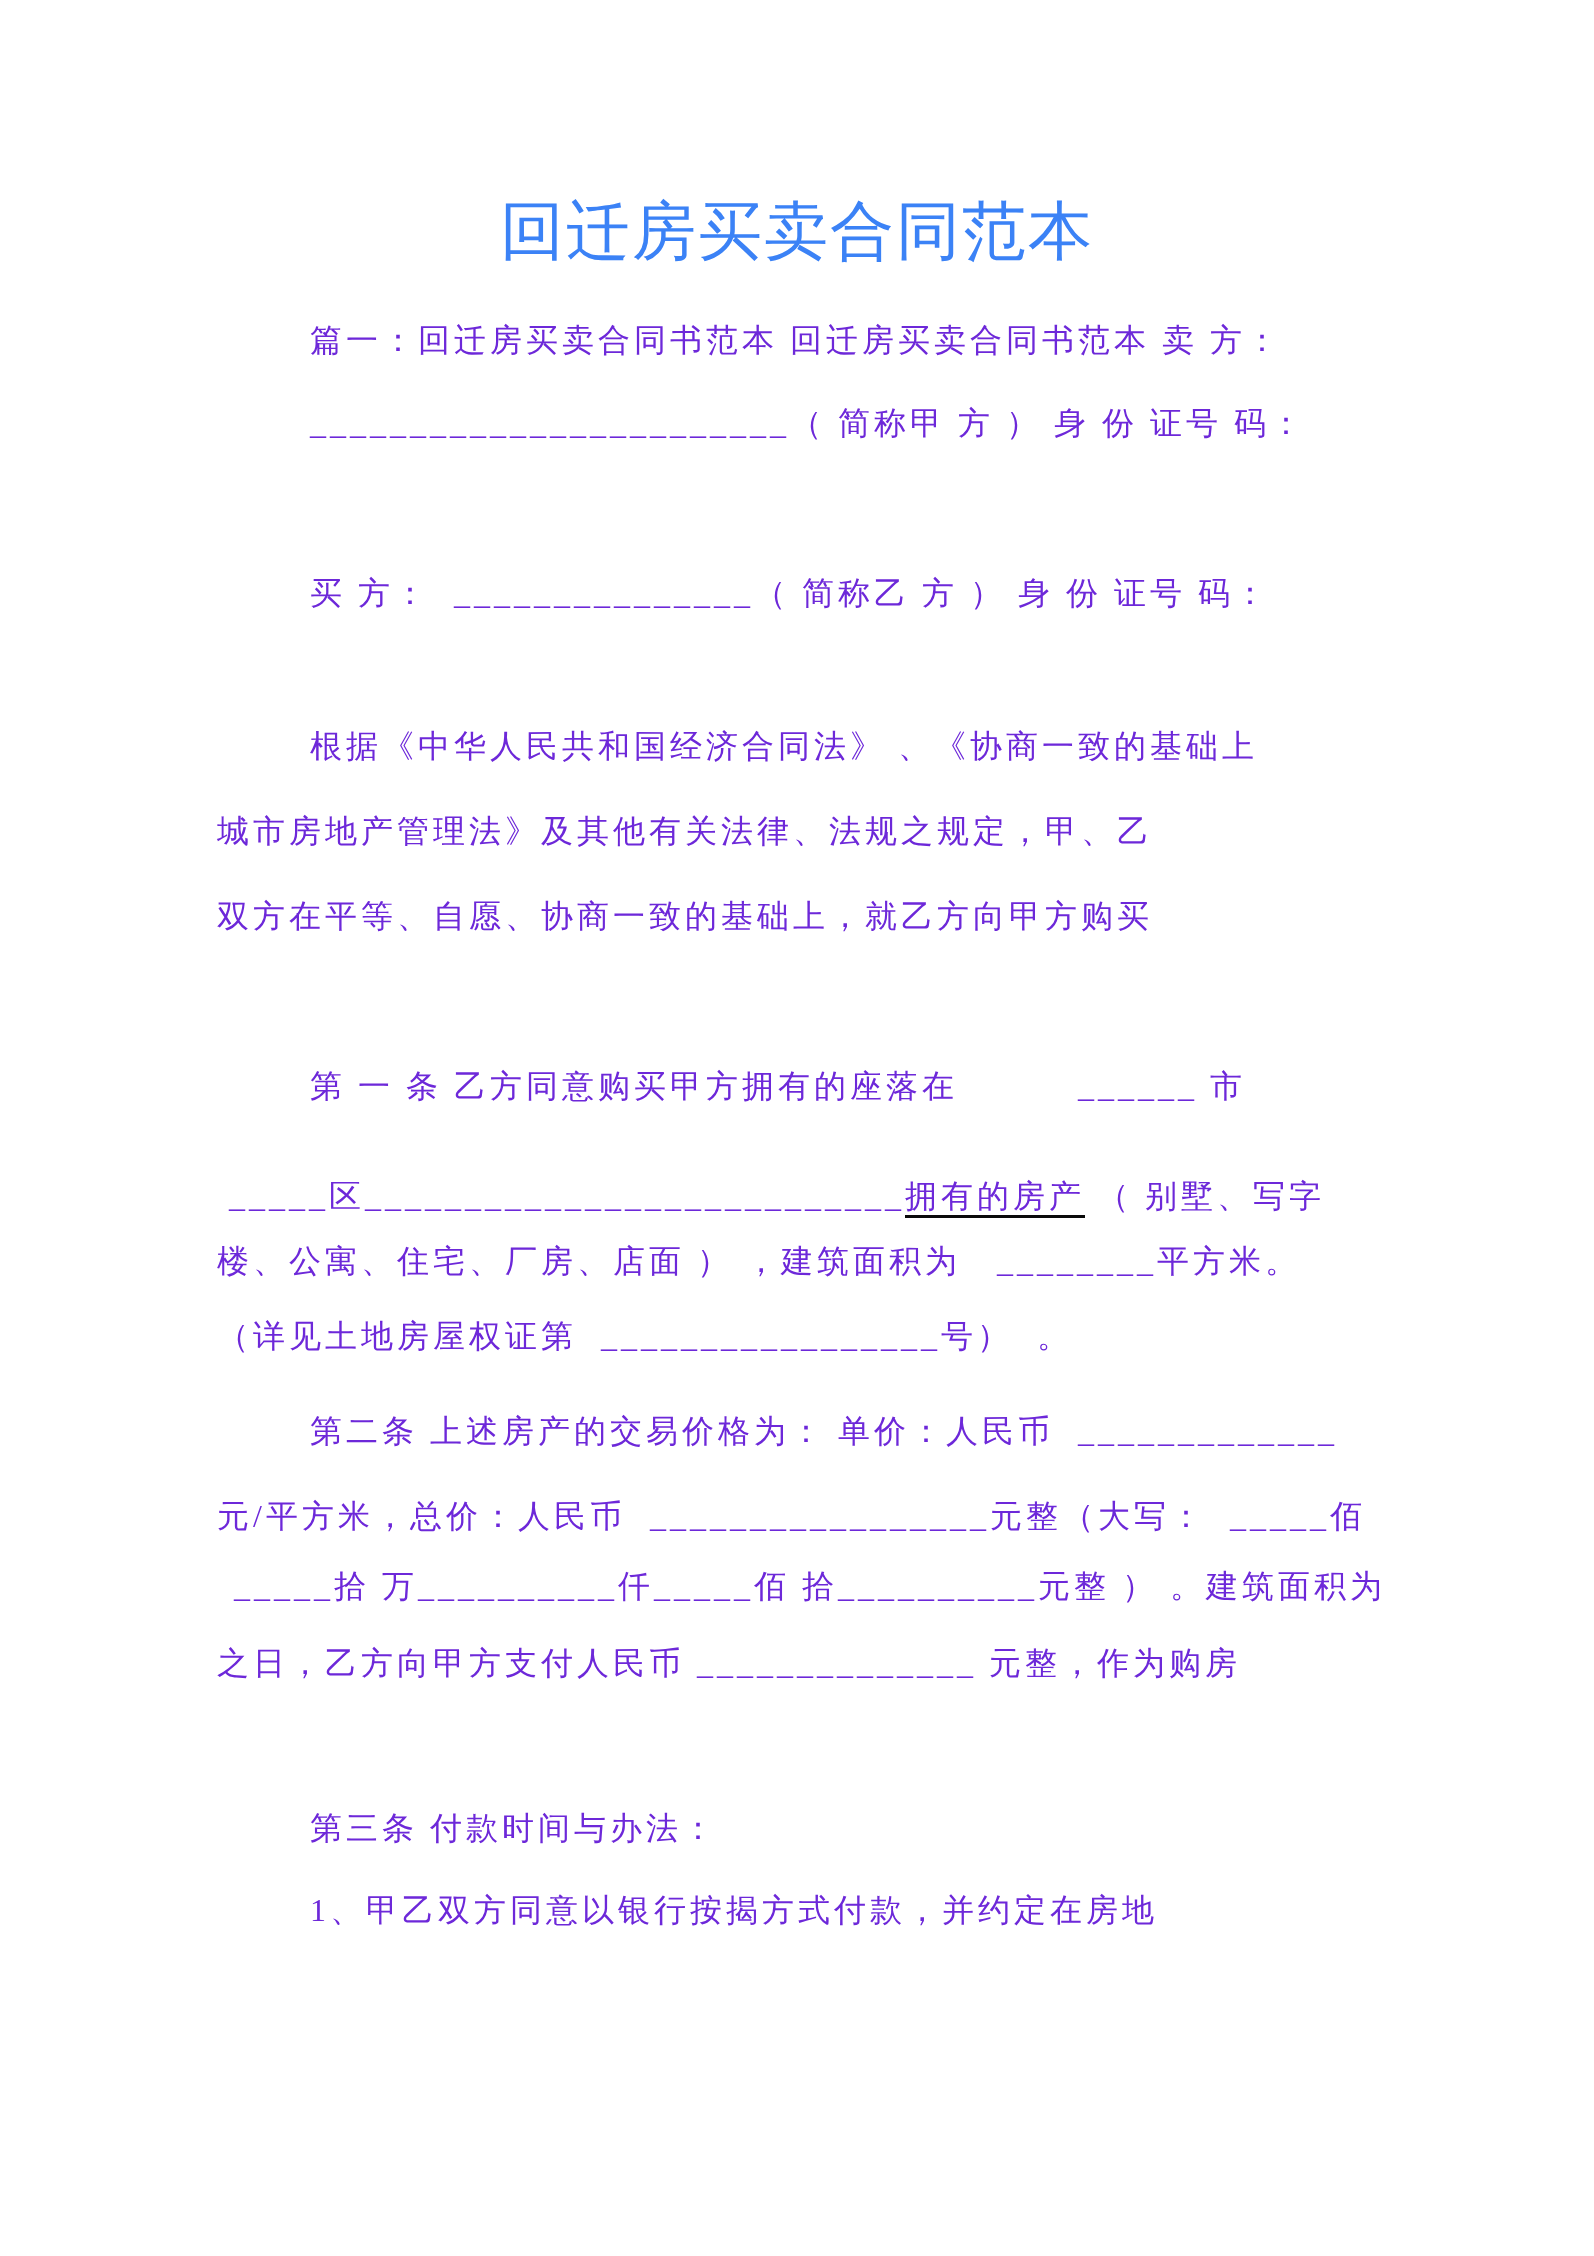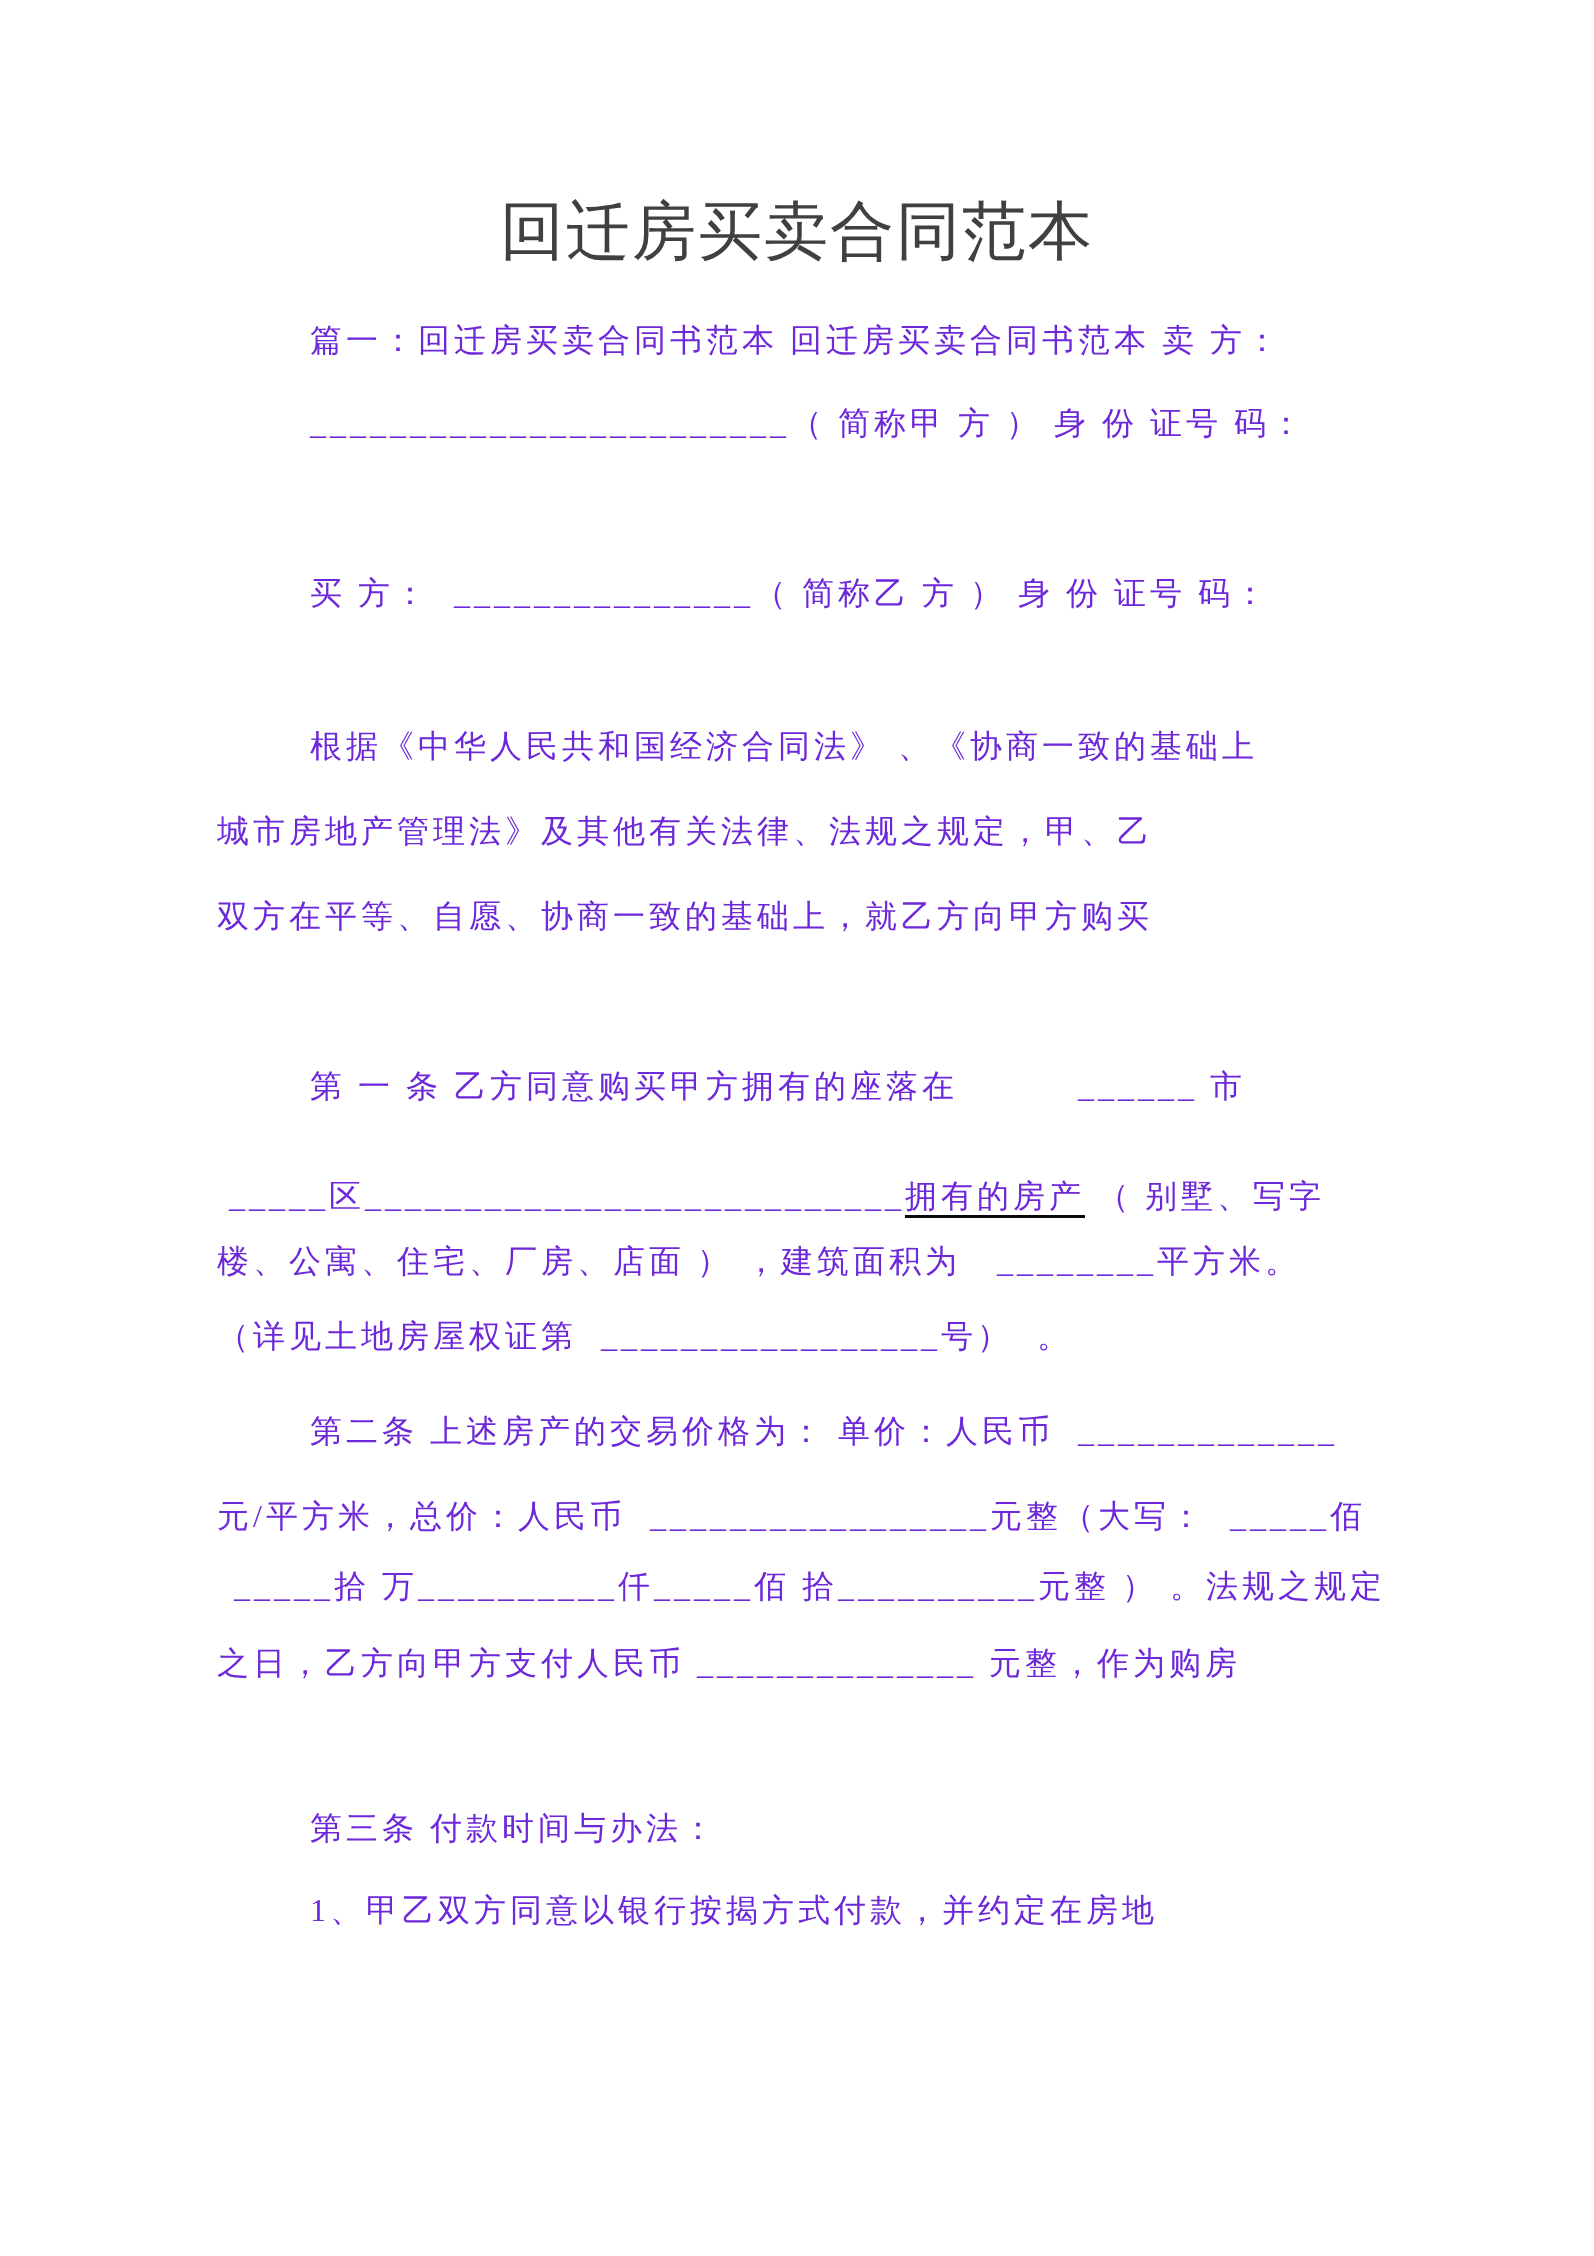--- a/index.html
+++ b/index.html
@@ -20,21 +20,21 @@
     position: absolute;
     top: 188px;
     left: 0;
     right: 0;
     margin: 0;
     text-align: center;
     font-size: 64px;
     font-weight: 400;
     letter-spacing: 2px;
     white-space: pre;
-    color: #404040;
+    color: #3b82f6;
   }
   .line {
     position: absolute;
     font-size: 32px;
     line-height: 40px;
     letter-spacing: 4px;
     white-space: pre;
     color: #6d28d9;
   }
   .fill-underline {
@@ -69,21 +69,21 @@
   <div class="line" style="top:1176px; left:217px;"><span> _____区___________________________</span><span class="fill-underline">拥有的房产</span><span> （ 别墅、写字</span></div>
 
   <div class="line" style="top:1241px; left:217px;">楼、公寓、住宅、厂房、店面 ） ，建筑面积为   ________平方米。</div>
 
   <div class="line" style="top:1316px; left:217px;">（详见土地房屋权证第  _________________号）  。</div>
 
   <div class="line" style="top:1411px; left:310px;">第二条 上述房产的交易价格为： 单价：人民币  _____________</div>
 
   <div class="line" style="top:1496px; left:217px;">元/平方米，总价：人民币  _________________元整（大写：  _____佰</div>
 
-  <div class="line" style="top:1566px; left:234px;">_____拾 万__________仟_____佰 拾__________元整 ） 。法规之规定</div>
+  <div class="line" style="top:1566px; left:234px;">_____拾 万__________仟_____佰 拾__________元整 ） 。建筑面积为</div>
 
   <div class="line" style="top:1643px; left:217px;">之日，乙方向甲方支付人民币 ______________ 元整，作为购房</div>
 
   <div class="line" style="top:1808px; left:310px;">第三条 付款时间与办法：</div>
 
   <div class="line" style="top:1890px; left:310px;">1、甲乙双方同意以银行按揭方式付款，并约定在房地</div>
 
 </div>
 
 </body></html>

